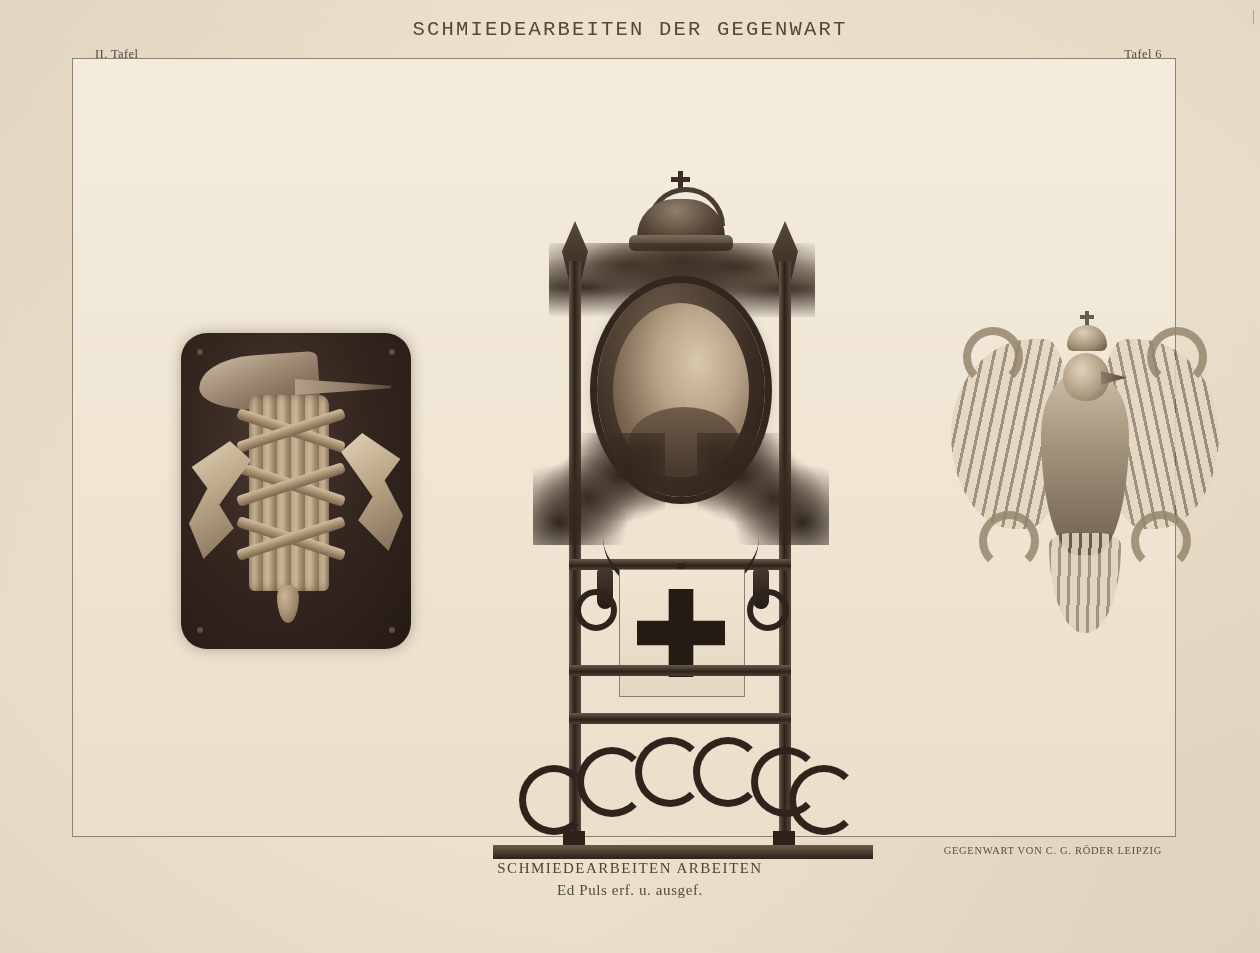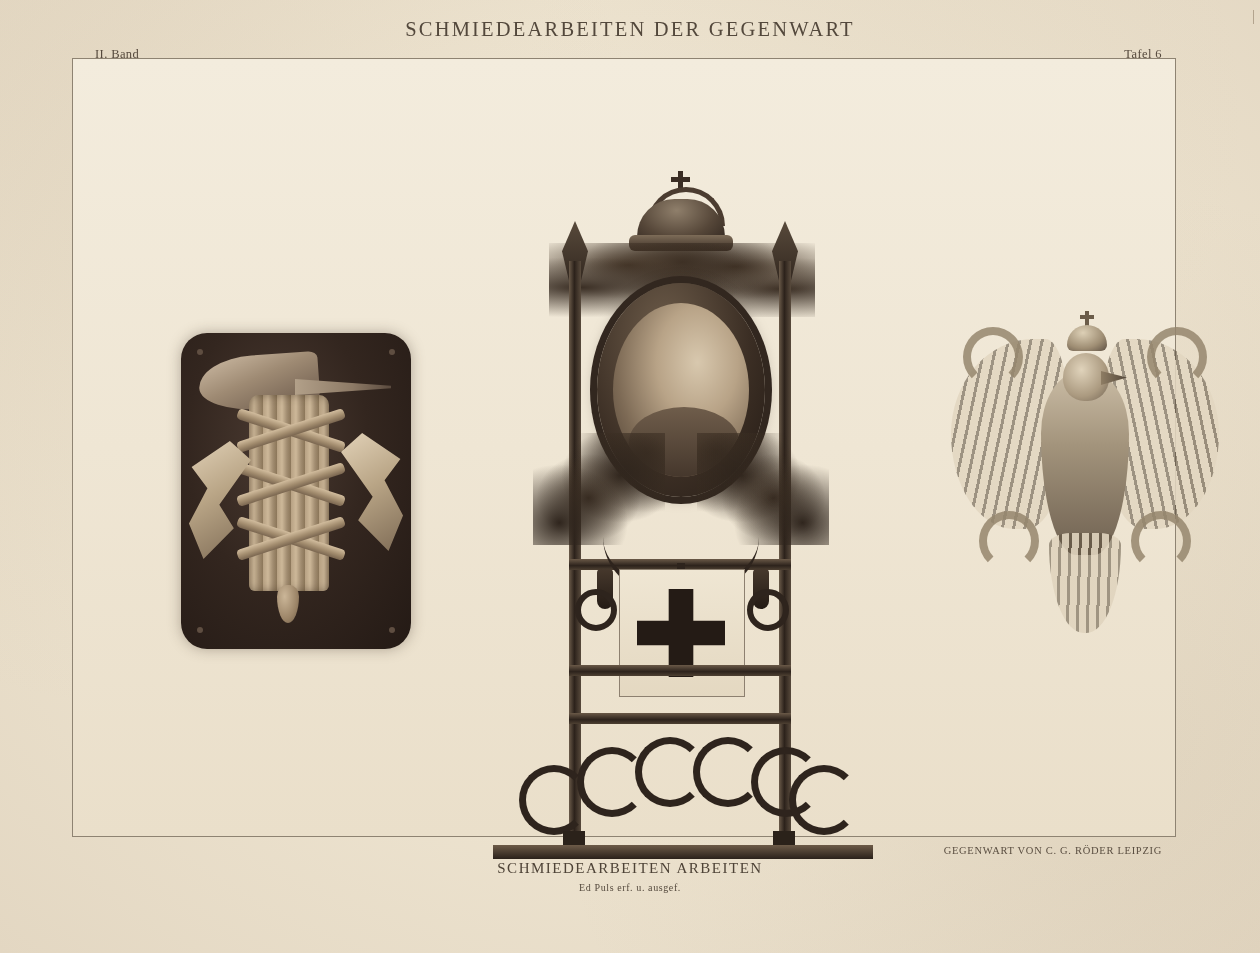--- a/index.html
+++ b/index.html
@@ -29,21 +29,21 @@
 
   .header-title {
     position: absolute;
     top: 18px;
     left: 0;
     width: 100%;
     text-align: center;
     font-size: 20.5px;
     letter-spacing: 2.2px;
     color: #53483c;
-    font-family: Liberation Serif, serif;
+    font-family: Liberation Mono, monospace;
   }
   .band-label {
     position: absolute;
     top: 47px;
     left: 95px;
     font-size: 12.5px;
     letter-spacing: 0.4px;
     color: #55493d;
   }
   .plate-label {
@@ -455,21 +455,21 @@
     text-align: center;
     font-size: 15px;
     letter-spacing: 1.5px;
     color: #4e4337;
   }
   .caption-sub {
     position: absolute;
     left: 0; top: 882px;
     width: 100%;
     text-align: center;
-    font-size: 10px;
+    font-size: 15px;
     letter-spacing: 0.6px;
     color: #554a3e;
   }
   .publisher {
     position: absolute;
     left: 0; top: 922px;
     width: 100%;
     text-align: center;
     font-size: 11px;
     letter-spacing: 1.3px;
@@ -483,21 +483,21 @@
     background: #b3a48e;
   }
 </style>
 </head>
 <body>
 
 <div class="page">
   <div class="paper-grain"></div>
 
   <div class="header-title">SCHMIEDEARBEITEN DER GEGENWART</div>
-  <div class="band-label">II. Band</div>
+  <div class="band-label">II. Tafel</div>
   <div class="plate-label">Tafel 6</div>
   <div class="corner-tick"></div>
 
   <div class="plate-frame">
     <div class="plate-inner">
 
       <div class="fig-left">
         <div class="plaque"></div>
         <div class="plaque-stud" style="left:16px; top:16px;"></div>
         <div class="plaque-stud" style="right:16px; top:16px;"></div>

